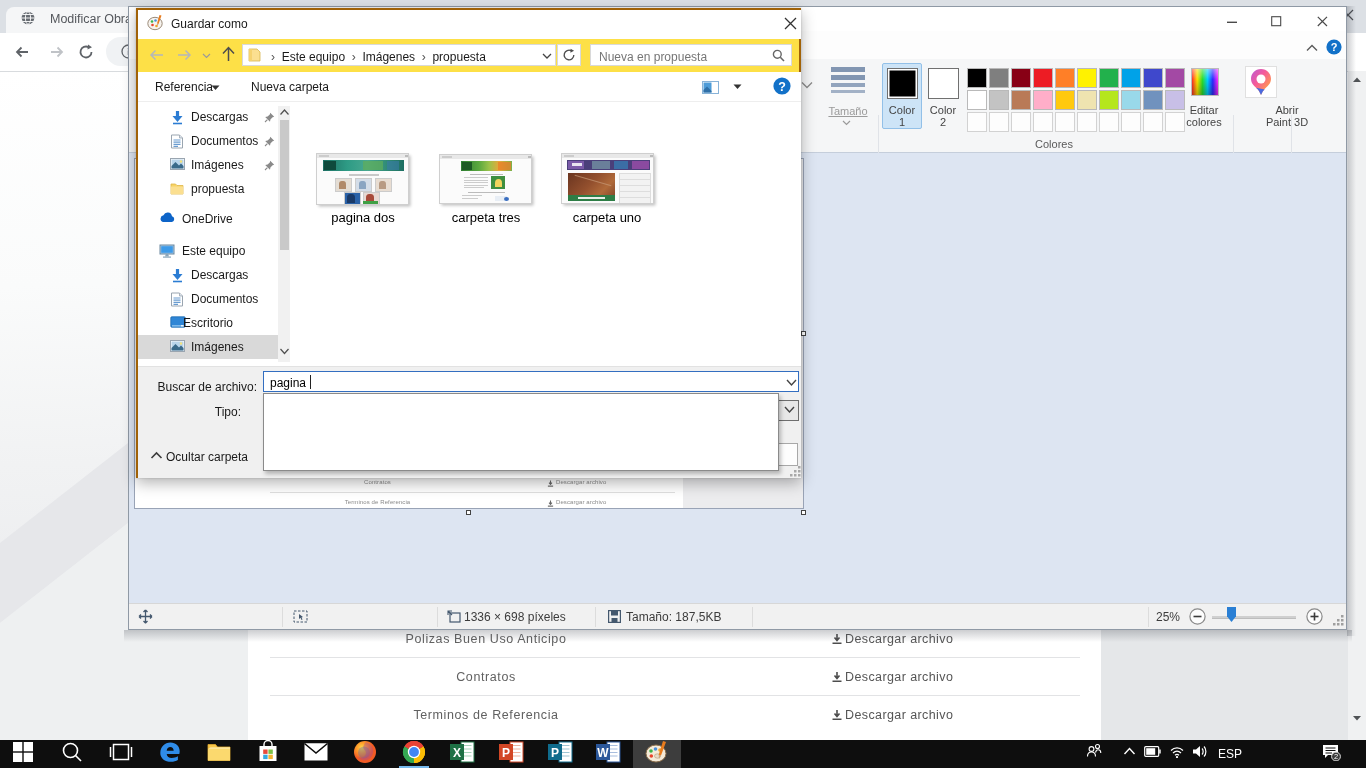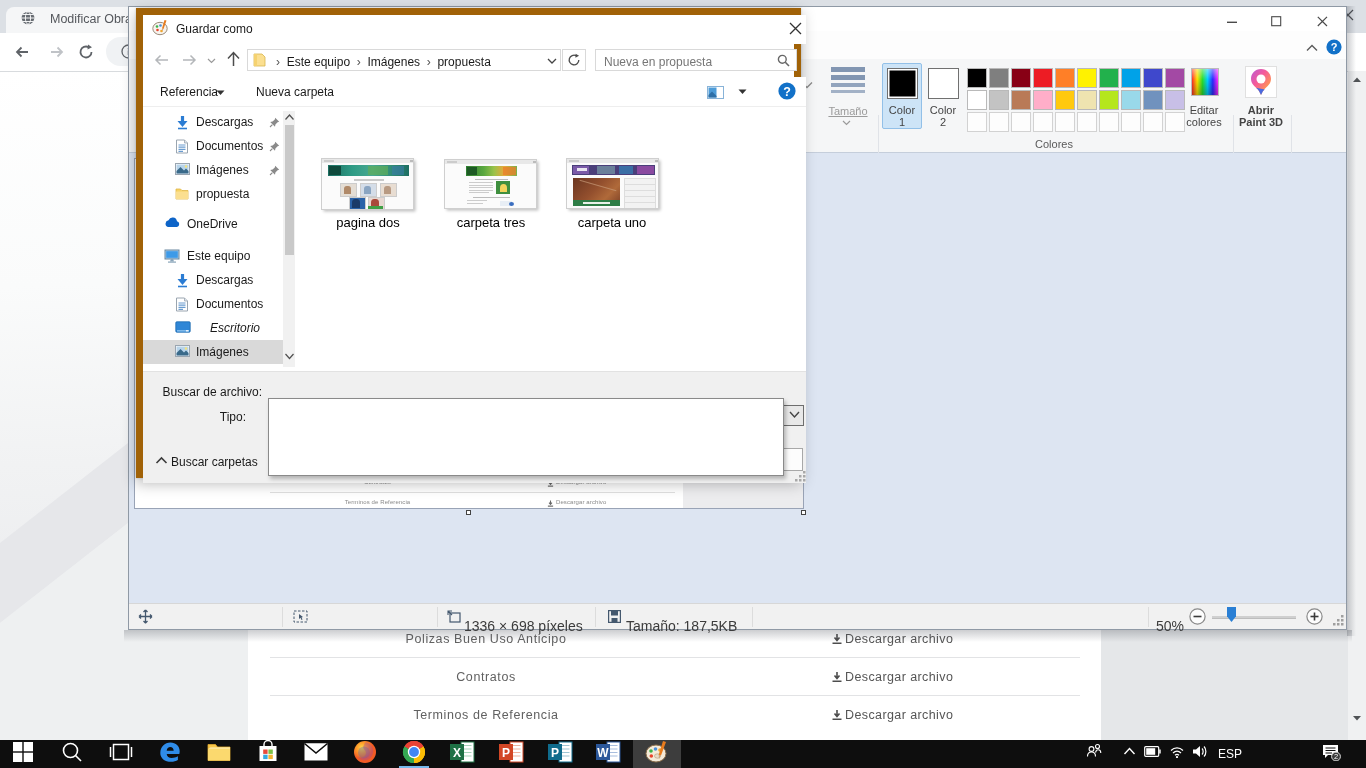--- a/index.html
+++ b/index.html
@@ -30,27 +30,27 @@
 #ptabrow{position:absolute;left:0;top:24px;width:1217px;height:28px;background:#fdfdfd;}
 #pribbon{position:absolute;left:0;top:52px;width:1217px;height:94px;background:#f5f6f7;border-bottom:1px solid #c5cedb;box-sizing:border-box;}
 .rsep{position:absolute;top:56px;width:1px;height:86px;background:#e0e3e8;}
 .rlabel{position:absolute;font-size:11px;color:#444;text-align:center;}
 .gray{color:#9b9b9b;}
 #workspace{position:absolute;left:0;top:146px;width:1217px;height:450px;background:#dde5f2;}
 #canvas{position:absolute;left:6px;top:6px;width:668px;height:349px;background:#ffffff;outline:1px solid #99a3b6;overflow:hidden;}
 .handle{position:absolute;width:5px;height:5px;background:#fff;border:1px solid #444;box-sizing:border-box;}
 #pstatus{position:absolute;left:0;top:596px;width:1217px;height:26px;background:#f1f1f1;border-top:1px solid #d7d7d7;box-sizing:border-box;}
 .ssep{position:absolute;top:3px;width:1px;height:20px;background:#dcdcdc;}
-.stext{position:absolute;top:6px;font-size:14px;color:#3c3c3c;margin-top:8px;}
+.stext{position:absolute;top:6px;font-size:12px;color:#3c3c3c;}
 
 .cell{position:absolute;width:20px;height:20px;box-sizing:border-box;border:1px solid #bfbfbf;}
 
 .mrow{position:absolute;font-size:6px;color:#8a8a8a;letter-spacing:.1px;}
 
-#dialog{position:absolute;left:136px;top:8px;width:665px;height:470px;background:#ffffff;border:7px solid #a16207;box-sizing:border-box;box-shadow:0 5px 14px rgba(0,0,0,.3),0 0 2px rgba(0,0,0,.18);z-index:20;}
+#dialog{position:absolute;left:136px;top:8px;width:665px;height:470px;background:#fde047;border:2px solid #a16207;box-sizing:border-box;box-shadow:0 5px 14px rgba(0,0,0,.3),0 0 2px rgba(0,0,0,.18);z-index:20;}
 #dtitle{position:absolute;left:0;top:0;width:663px;height:29px;background:#fff;font-size:12px;color:#1a1a1a;}
 .dbox{position:absolute;top:34px;height:22px;background:#fff;border:1px solid #d9d9d9;box-sizing:border-box;}
 #dtoolbar{position:absolute;left:0;top:62px;width:663px;height:30px;background:#fff;border-bottom:1px solid #eee;box-sizing:border-box;font-size:12px;color:#1a1a1a;}
 #dbody{position:absolute;left:0;top:92px;width:663px;height:264px;background:#fff;}
 .trow{position:absolute;left:0;width:141px;height:24px;font-size:12px;color:#1a1a1a;}
 .trow span{position:absolute;top:5px;}
 #dfooter{position:absolute;left:0;top:356px;width:663px;height:112px;background:#f0f0f0;border-top:1px solid #e2e2e2;box-sizing:border-box;}
 .dlabel{position:absolute;font-size:12px;color:#1a1a1a;text-align:right;}
 #fninput{position:absolute;left:125px;top:361px;width:536px;height:21px;background:#fff;border:1px solid #336ec0;box-sizing:border-box;}
 #ddpanel{position:absolute;left:125px;top:383px;width:516px;height:78px;background:#fff;border:1px solid #8a8a8a;box-sizing:border-box;box-shadow:2px 3px 4px rgba(0,0,0,.25);}
@@ -224,21 +224,21 @@
                 <stop offset=".4" stop-color="#f55a9a"></stop>
                 <stop offset=".8" stop-color="#ff9a4e"></stop>
                 <stop offset="1" stop-color="#ffb066"></stop>
               </linearGradient>
             </defs>
             <path d="M10 0 C16 0 20 4.5 20 10 C20 16 14 18.5 12 22 L10 26 L8 22 C6 18.5 0 16 0 10 C0 4.5 4 0 10 0 Z" fill="url(#p3d)"></path>
             <path d="M10 26 L8 22 C7.3 20.8 6.2 19.8 5 18.7 L13.8 20.4 C13 21 12.4 21.6 12 22 Z" fill="#4a6ae0"></path>
             <circle cx="10" cy="10" r="4.5" fill="#fff"></circle>
           </svg>
     </div>
-    <div class="rlabel" style="left:1102px;top:45px;width:60px;font-weight:bold;">Abrir<br>Paint 3D</div>
+    <div class="rlabel" style="left:1128px;top:45px;width:60px;">Abrir<br>Paint 3D</div>
     <div class="rsep" style="left:1162px;"></div>
     <div class="rlabel" style="left:895px;top:79px;width:60px;color:#5a5a5a;">Colores</div>
   </div>
   <div id="workspace">
     <div id="canvas">
       <div class="abs" style="left:548px;top:0;width:120px;height:349px;background:#ececee;"></div>
       <div class="mrow" style="left:0;top:320px;width:485px;text-align:center;">Contratos</div>
       <svg class="abs" style="left:412px;top:321px" width="7" height="7" viewBox="0 0 12 12">
             <path d="M6 1 V7 M3.5 4.5 L6 7.5 L8.5 4.5" stroke="#666" stroke-width="1.8" fill="none"></path>
             <path d="M1.5 9.5 H10.5 V11.5 H1.5 Z" fill="#666"></path>
@@ -273,21 +273,21 @@
     <div class="stext" style="left:335px;">1336 × 698 píxeles</div>
     <div class="ssep" style="left:466px;"></div>
     <svg class="abs" style="left:479px;top:6px" width="13" height="13">
           <rect x="0.6" y="0.6" width="11.8" height="11.8" fill="none" stroke="#44586e" stroke-width="1.2"></rect>
           <rect x="3" y="1" width="7" height="4.5" fill="#44586e"></rect>
           <rect x="3.5" y="8" width="6" height="5" fill="#44586e"></rect>
         </svg>
     <div class="stext" style="left:497px;">Tamaño: 187,5KB</div>
     <div class="ssep" style="left:623px;"></div>
     <div class="ssep" style="left:1019px;"></div>
-    <div class="stext" style="left:1027px;">50%</div>
+    <div class="stext" style="left:1027px;">25%</div>
     <svg class="abs" style="left:1060px;top:4px" width="17" height="17">
           <circle cx="8.5" cy="8.5" r="7.6" fill="#fdfdfd" stroke="#8a8a8a" stroke-width="1.2"></circle>
           <rect x="4.5" y="7.7" width="8" height="1.6" fill="#3c3c3c"></rect>
         </svg>
     <div class="abs" style="left:1083px;top:12px;width:84px;height:2px;background:#cfcfcf;border-bottom:1px solid #bdbdbd;"></div>
     <div class="abs" style="left:1098px;top:3px;width:9px;height:15px;background:#2a7fd4;clip-path:polygon(0 0,100% 0,100% 62%,50% 100%,0 62%);"></div>
     <svg class="abs" style="left:1177px;top:4px" width="17" height="17">
           <circle cx="8.5" cy="8.5" r="7.6" fill="#fdfdfd" stroke="#8a8a8a" stroke-width="1.2"></circle>
           <rect x="4.5" y="7.7" width="8" height="1.6" fill="#3c3c3c"></rect>
           <rect x="7.7" y="4.5" width="1.6" height="8" fill="#3c3c3c"></rect>
@@ -450,21 +450,21 @@
               <path d="M3.5 6 H10.5 M3.5 8.2 H10.5 M3.5 10.4 H10.5 M3.5 12.3 H8" stroke="#6a9cd0" stroke-width="1.2"></path>
             </svg>
             <span style="left:53px;">Documentos</span>
           </div>
           <div class="trow" style="top:208.5px;">
             <svg class="abs" style="left:32px;top:5px" width="16" height="13" viewBox="0 0 16 13">
               <rect x="0.8" y="0.8" width="14.4" height="10.4" rx="1" fill="#2f86d6" stroke="#1d6ab0" stroke-width="0.8"></rect>
               <rect x="2" y="9" width="12" height="1.6" fill="#7fb9ea"></rect>
               <rect x="11" y="9.2" width="2.5" height="1.2" fill="#fff"></rect>
             </svg>
-            <span style="left:67px;font-style:italic;">Escritorio</span>
+            <span style="left:45px;">Escritorio</span>
           </div>
           <div class="trow" style="top:232.5px;background:#d9d9d9;">
             <svg class="abs" style="left:32px;top:5px" width="15" height="12" viewBox="0 0 15 12">
               <rect x="0.5" y="0.5" width="14" height="11" fill="#fff" stroke="#9aa5b0" stroke-width="1"></rect>
               <rect x="1.5" y="1.5" width="12" height="9" fill="#b8d4ea"></rect>
               <path d="M1.5 8 L5.5 4 L9 7.5 L11 5.5 L13.5 8 V10.5 H1.5 Z" fill="#3a6a8a"></path>
               <circle cx="11" cy="3.5" r="1.2" fill="#f5e37a"></circle>
             </svg>
             <span style="left:53px;">Imágenes</span>
           </div>
@@ -548,25 +548,32 @@
   </div>
   <div id="dfooter">
     <div class="dlabel" style="left:0px;top:13px;width:119px;">Buscar de archivo:</div>
     <div class="dlabel" style="left:23px;top:38px;width:80px;">Tipo:</div>
   </div>
   <div class="abs" style="left:125px;top:390px;width:536px;height:21px;background:#e8e8e8;border:1px solid #6e6e6e;box-sizing:border-box;"></div>
   <svg class="abs" style="left:646px;top:396px" width="11" height="8">
         <path d="M1 1 L5.5 6 L10 1" stroke="#444" stroke-width="1.4" fill="none"></path>
       </svg>
   <div class="abs" style="left:563px;top:433px;width:97px;height:23px;background:#fdfdfd;border:1px solid #a8a8a8;box-sizing:border-box;"></div>
+  <div id="fninput">
+    <div class="abs" style="left:6px;top:3.5px;font-size:12px;color:#000;">pagina</div>
+    <div class="abs" style="left:46px;top:2.5px;width:1px;height:14px;background:#222;"></div>
+    <svg class="abs" style="left:522px;top:7px" width="11" height="8">
+          <path d="M1 1 L5.5 6 L10 1" stroke="#444" stroke-width="1.4" fill="none"></path>
+        </svg>
+  </div>
   <div id="ddpanel"></div>
   <svg class="abs" style="left:12px;top:441px" width="13" height="9">
         <path d="M1.5 7 L6.5 2 L11.5 7" stroke="#3c3c3c" stroke-width="1.6" fill="none"></path>
       </svg>
-  <div class="abs" style="left:28px;top:440px;font-size:12px;color:#1a1a1a;">Buscar carpetas</div>
+  <div class="abs" style="left:28px;top:440px;font-size:12px;color:#1a1a1a;">Ocultar carpeta</div>
   <svg class="abs" style="left:652px;top:456px" width="12" height="12">
         <g fill="#a8a8a8">
           <rect x="8" y="0" width="2.5" height="2.5"></rect>
           <rect x="4" y="4" width="2.5" height="2.5"></rect>
           <rect x="8" y="4" width="2.5" height="2.5"></rect>
           <rect x="0" y="8" width="2.5" height="2.5"></rect>
           <rect x="4" y="8" width="2.5" height="2.5"></rect>
           <rect x="8" y="8" width="2.5" height="2.5"></rect>
         </g>
       </svg>

